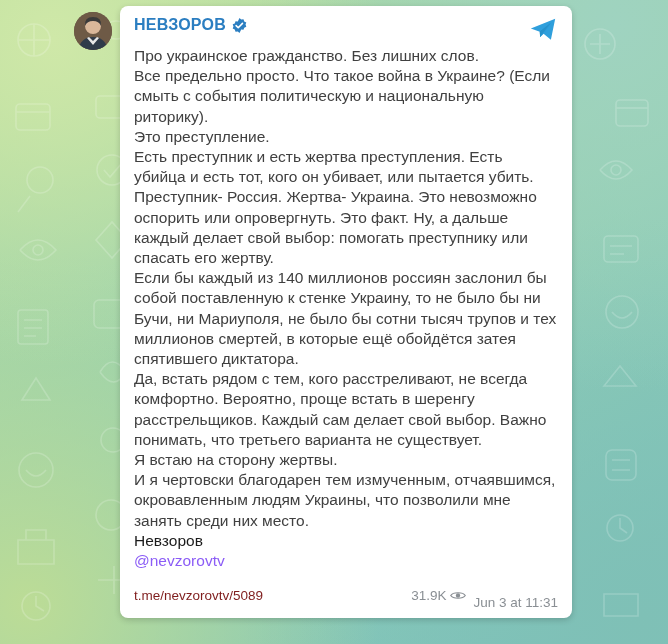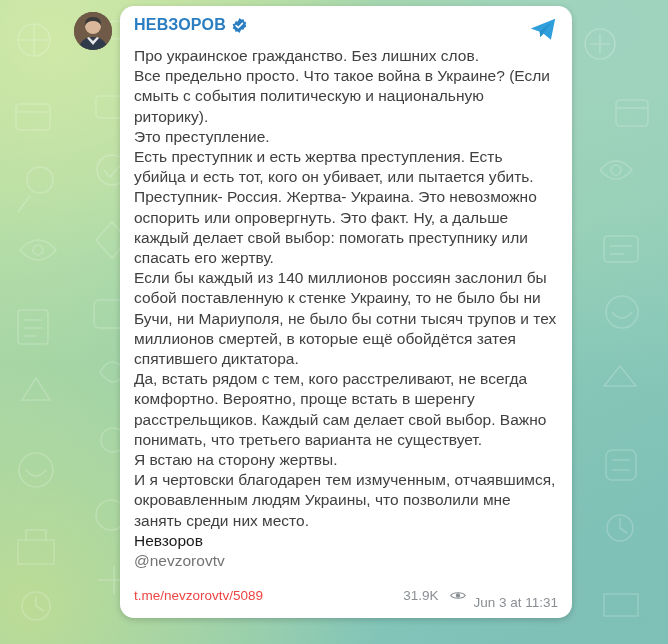--- a/index.html
+++ b/index.html
@@ -31,21 +31,21 @@
     inset: 0;
     opacity: 0.22;
     pointer-events: none;
   }
   .card {
     position: absolute;
     left: 120px;
     top: 6px;
     width: 452px;
     background: #ffffff;
-    border-radius: 14px;
+    border-radius: 8px;
     box-shadow: 0 2px 6px rgba(0,0,0,0.18);
     padding: 10px 14px 8px 14px;
     box-sizing: border-box;
   }
   .avatar {
     position: absolute;
     left: 74px;
     top: 12px;
     width: 38px;
     height: 38px;
@@ -90,47 +90,47 @@
     word-wrap: break-word;
   }
   .signature {
     font-size: 15.5px;
     line-height: 20.2px;
     color: #1b1b1b;
   }
   .handle {
     font-size: 15.5px;
     line-height: 20.2px;
-    color: #737373;
+    color: #8b5cf6;
     text-decoration: none;
     display: block;
   }
   .card-footer {
     display: flex;
     align-items: center;
     justify-content: space-between;
     margin-top: 7px;
     padding-top: 3px;
   }
   .post-link {
-    color: #ef4444;
+    color: #7f1d1d;
     font-size: 13.5px;
     text-decoration: none;
   }
   .meta-right {
     display: flex;
     align-items: center;
     gap: 7px;
     color: #8a8f94;
     font-size: 13.5px;
   }
   .views {
     display: flex;
     align-items: center;
-    gap: 12px;
+    gap: 4px;
   }
   .eye-icon { width: 16px; height: 11px; display: block; }
   .date { color: #8a8f94; font-size: 13.5px; margin-top: 14px; }
 </style>
 </head>
 <body>
 
 <div class="screen">
 
   <svg class="doodles" viewBox="0 0 668 644" xmlns="http://www.w3.org/2000/svg">

